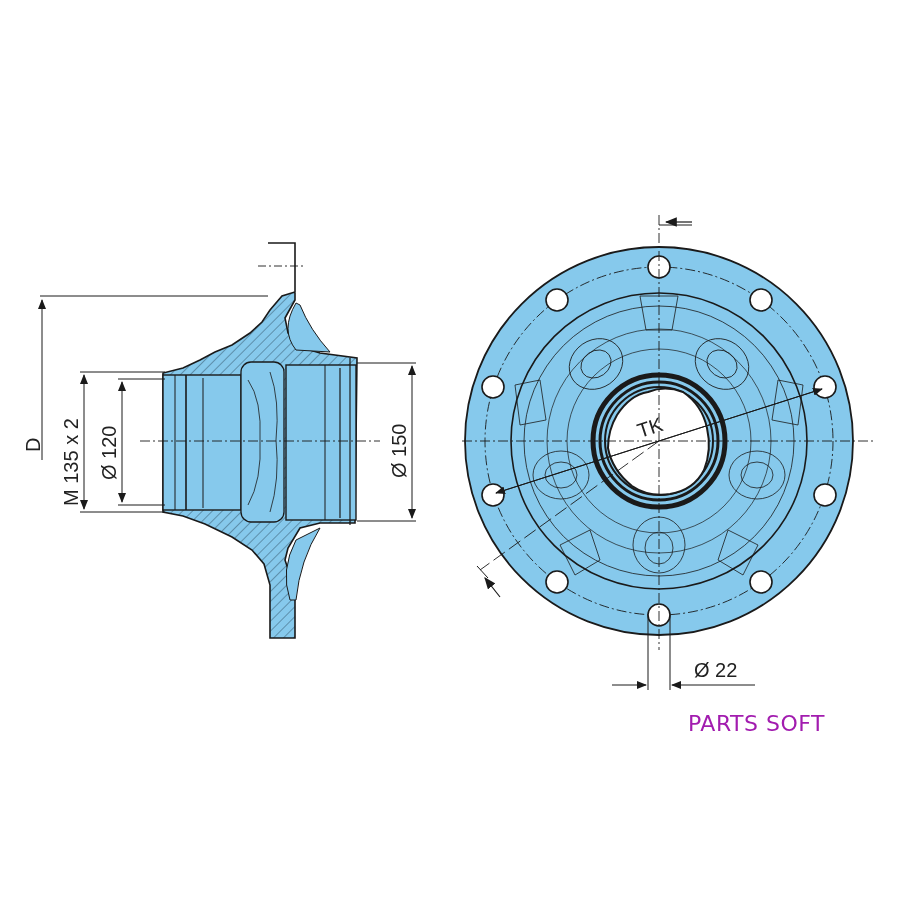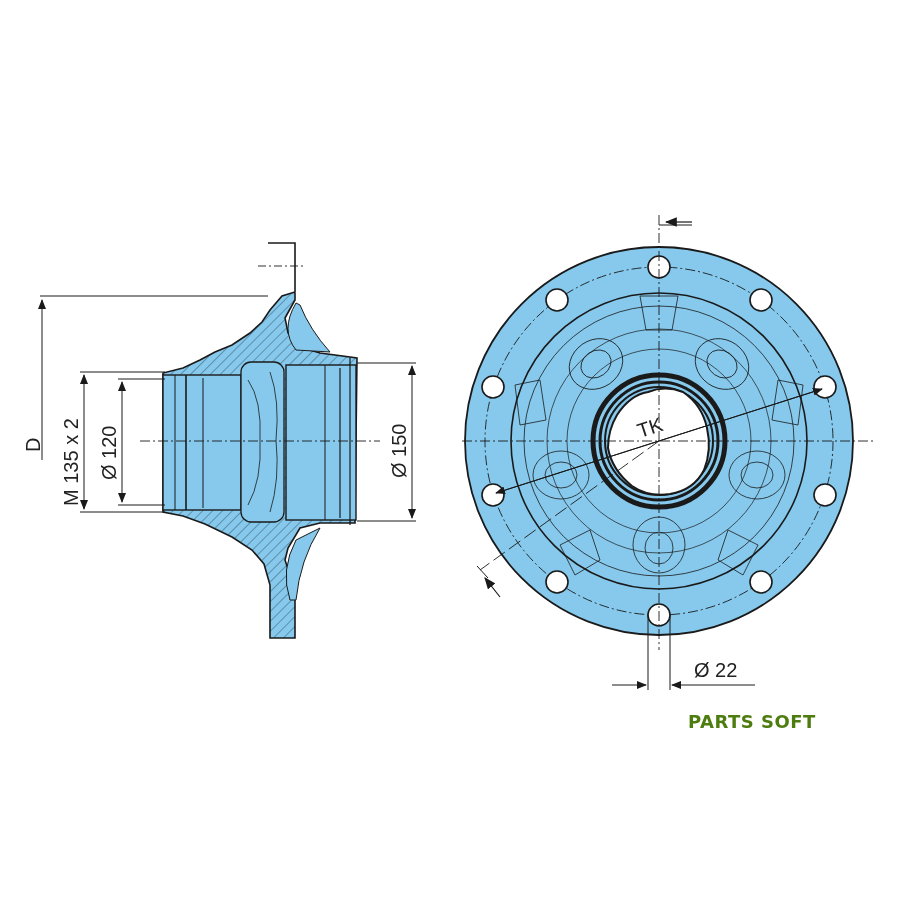--- a/index.html
+++ b/index.html
@@ -1,19 +1,19 @@
 <!DOCTYPE html>
 <html><head>
 <meta charset="utf-8">
 <style>
   html, body { margin:0; padding:0; background:#ffffff; }
   body { width:900px; height:900px; position:relative; overflow:hidden; font-family:"Liberation Sans", sans-serif; }
   #drawing { position:absolute; left:0; top:0; width:900px; height:900px; }
   .dim-text { font-family:"Liberation Sans", sans-serif; font-size:20px; fill:#222; }
-  .watermark { position:absolute; left:688px; top:711px; font-family:"DejaVu Sans", sans-serif; font-weight:bold; font-size:18px; color:#4d7c0f; letter-spacing:0.5px; }
+  .watermark { position:absolute; left:688px; top:711px; font-family:"DejaVu Sans", sans-serif; font-weight:normal; font-size:22px; color:#a21caf; letter-spacing:0.5px; }
 </style>
 </head>
 <body>
 
 <svg id="drawing" viewBox="0 0 900 900" xmlns="http://www.w3.org/2000/svg">
   <defs>
     <pattern id="hatch" patternUnits="userSpaceOnUse" width="7" height="7" patternTransform="rotate(45)">
       <rect width="7" height="7" fill="#86c9ec"></rect>
       <line x1="0" y1="0" x2="0" y2="7" stroke="#2a4a5a" stroke-width="0.9"></line>
     </pattern>

